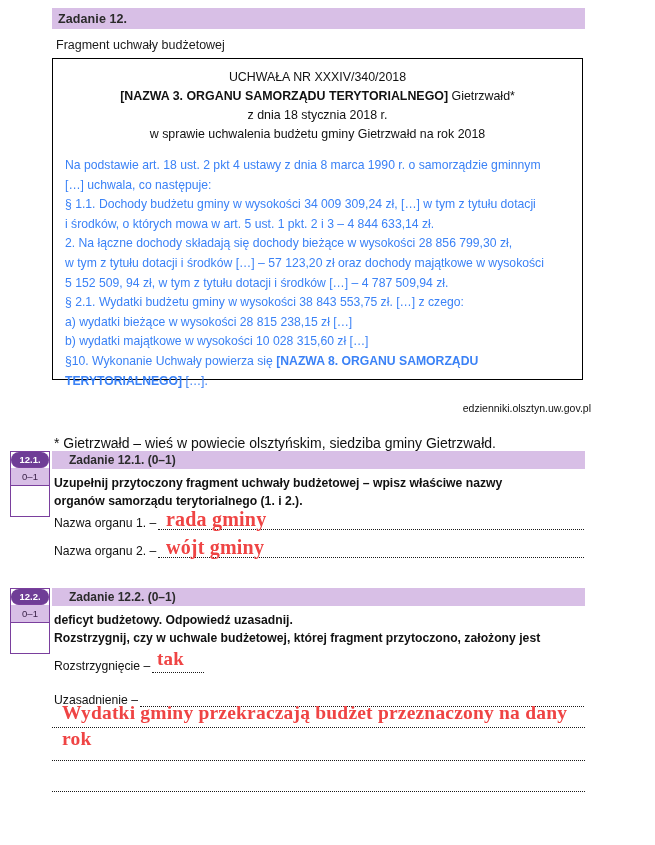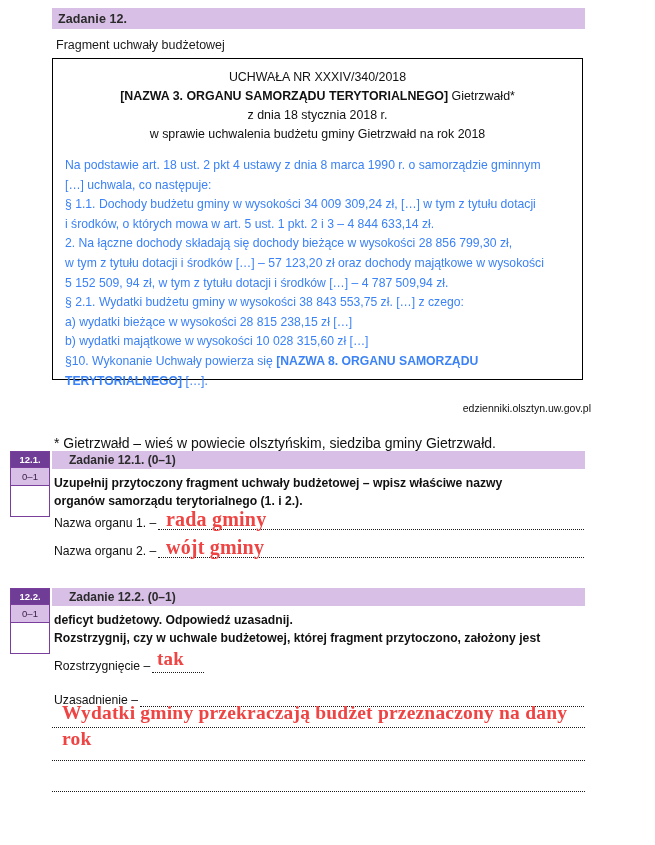--- a/index.html
+++ b/index.html
@@ -107,20 +107,21 @@
   }
   .score-no {
     background: #6f3d96;
     color: #ffffff;
     font-size: 9.5px;
     font-weight: bold;
     text-align: center;
     line-height: 15px;
     height: 15px;
     border-bottom: 1px solid #7a3f9d;
+    border-radius: 8px;
   }
   .score-range {
     background: #d8bfe6;
     color: #3a2248;
     font-size: 9.5px;
     text-align: center;
     line-height: 17px;
     height: 17px;
     border-bottom: 1px solid #7a3f9d;
   }

